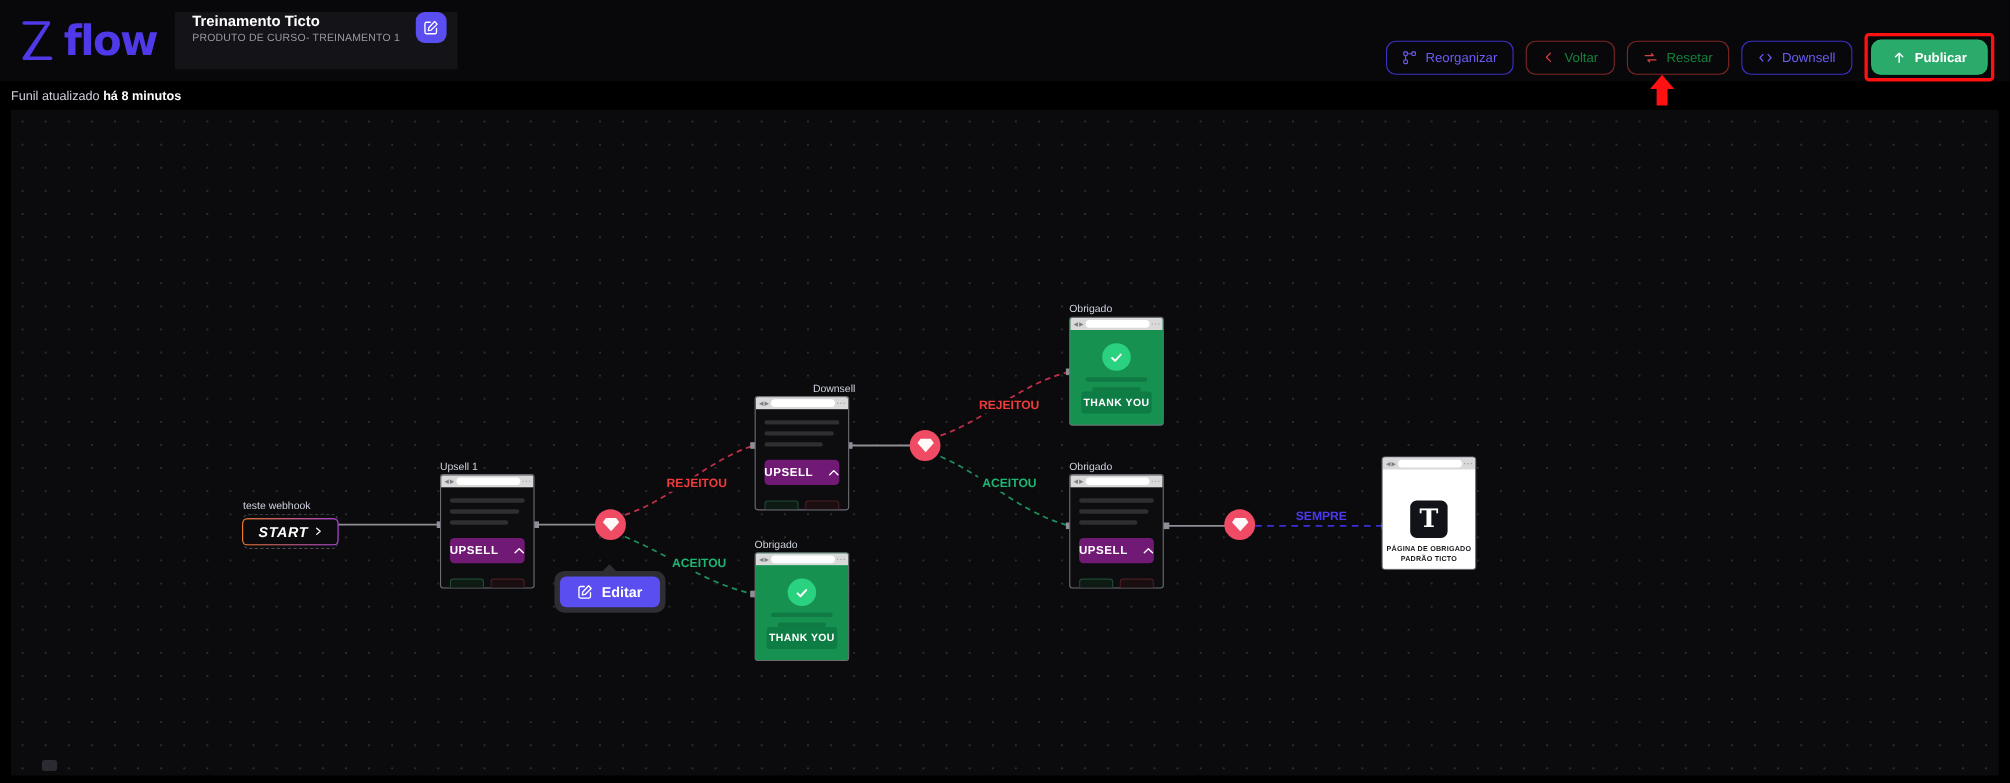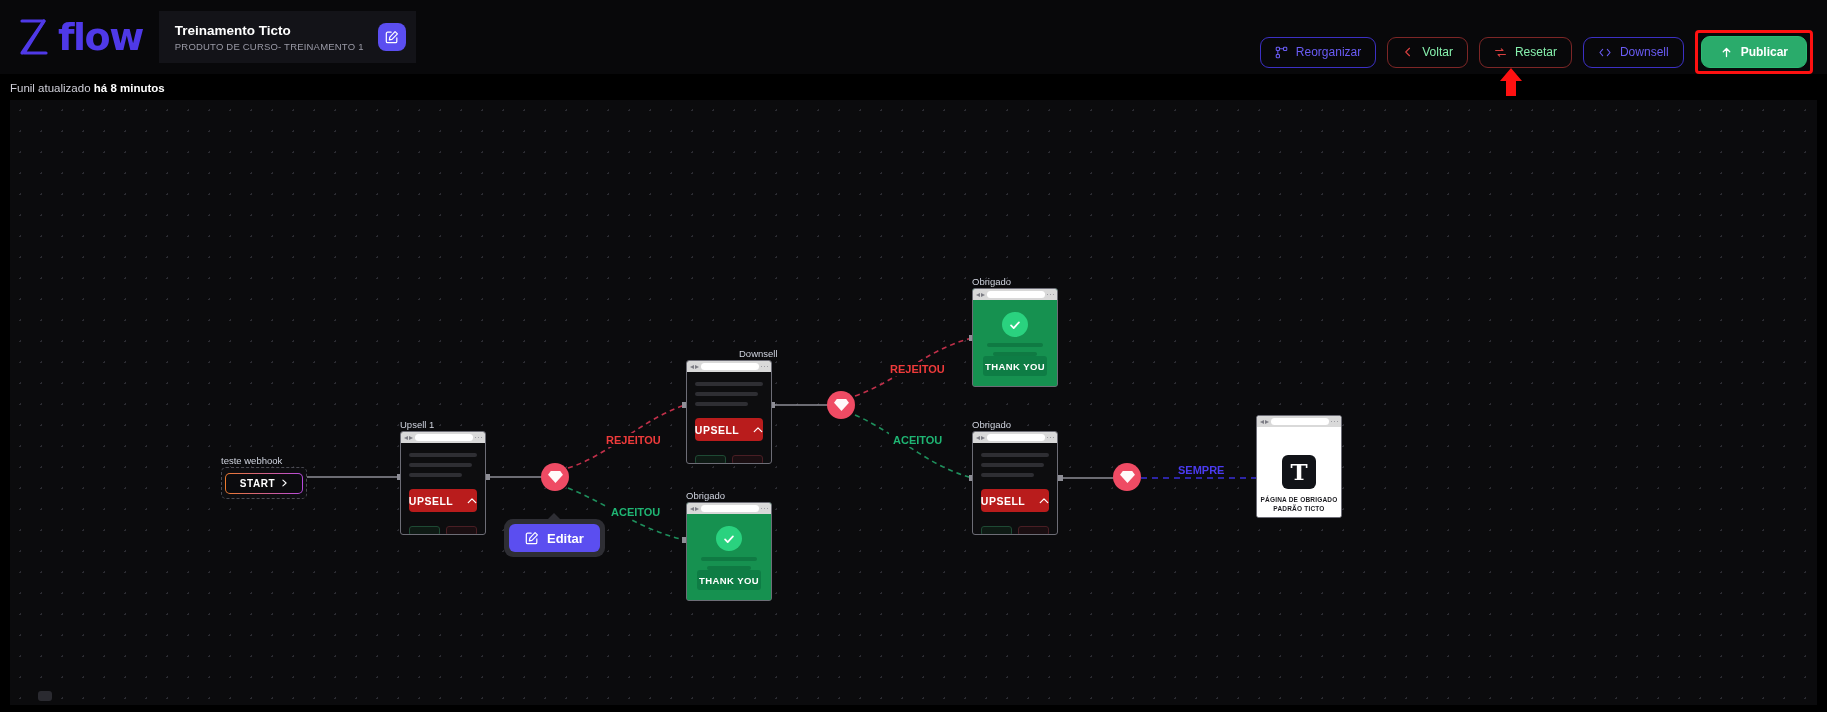--- a/index.html
+++ b/index.html
@@ -25,21 +25,21 @@
   .brand-word {
     font-size: 38px; font-weight: bold; color: #4f39e8;
     letter-spacing: -1.5px; line-height: 1;
     font-family: "DejaVu Sans", sans-serif;
   }
   .proj-chip {
     margin-left: 16px;
     background: #131318;
     border-radius: 0;
     height: 52px;
-    display: flex; align-items: center; gap: 14px;
+    display: flex; gap: 14px;
     padding: 0 10px 0 16px;
   }
   .proj-title { font-size: 13.5px; font-weight: bold; color: #ffffff; line-height: 1.35; }
   .proj-sub { font-size: 9.5px; color: #9a9aa6; letter-spacing: .2px; }
   .proj-edit-btn {
     width: 28px; height: 28px; border-radius: 8px;
     background: #5b4ef0; border: none;
     display: flex; align-items: center; justify-content: center;
     cursor: pointer;
   }
@@ -49,21 +49,21 @@
     display: flex; align-items: center; gap: 11px;
   }
   .tb-btn {
     height: 31px; border-radius: 9px;
     background: transparent;
     display: flex; align-items: center; gap: 8px;
     padding: 0 14px;
     font-size: 12px; cursor: pointer; white-space: nowrap;
   }
   .tb-btn.indigo { border: 1px solid #3c30c4; color: #6a5cf5; }
-  .tb-btn.red    { border: 1px solid #7d2626; color: #86efac; }
+  .tb-btn.red    { border: 1px solid #7d2626; color: #15803d; }
   .tb-btn.green  {
     border: 1px solid #2bb972; background: #2aab6b; color: #ffffff;
     font-weight: bold; padding: 0 18px; height: 32px;
   }
   .publish-wrap {
     border: 3px solid #ff1111; border-radius: 4px; padding: 3px;
     display: flex;
   }
   .arrow-up-marker {
     position: absolute; left: 1498px; top: 68px;
@@ -109,21 +109,21 @@
   .pn-tri { width: 0; height: 0; border-top: 2.5px solid transparent; border-bottom: 2.5px solid transparent; }
   .pn-tri.l { border-right: 4px solid #7d7d85; }
   .pn-tri.r { border-left: 4px solid #7d7d85; }
   .pn-url { flex: 1; height: 7px; background: #ffffff; border-radius: 4px; }
   .pn-dots { display: flex; gap: 1.5px; }
   .pn-dot { width: 1.5px; height: 1.5px; background: #8a8a92; border-radius: 50%; }
   .pn-body { padding: 10px 8px 8px; display: flex; flex-direction: column; gap: 6px; }
   .pn-line { height: 4px; border-radius: 2px; background: #2e2e33; }
   .pn-cta {
     margin-top: 6px; height: 23px; border-radius: 4px;
-    background: #b91c1c; color: #ffffff;
+    background: #701a75; color: #ffffff;
     font-size: 10.5px; font-weight: bold; letter-spacing: .5px;
     display: flex; align-items: center; justify-content: center; gap: 14px;
   }
   .pn-foot { margin-top: 8px; display: flex; gap: 6px; }
   .pn-foot div { flex: 1; height: 10px; border-radius: 3px; border: 1px solid #2c2c31; }
   .pn-foot .g { border-color: #1e4a34; background: #0e1a14; }
   .pn-foot .r { border-color: #4a1e24; background: #1a0e11; }
 
   
   .ty-node { position: absolute; border: 1px solid #6d6d76; border-radius: 3px; overflow: hidden; background: #1e9b5b; }
@@ -160,25 +160,26 @@
     position: absolute;
     background: #0d0d10;
     border: 1px dashed #4a4a52;
     border-radius: 5px;
     display: flex; align-items: center; justify-content: center;
   }
   .start-pill {
     border: 1.5px solid #e06a2c; border-radius: 5px;
     background: #0b0b0e;
     padding: 4px 14px;
-    font-size: 10px; font-weight: bold; color: #ffffff; letter-spacing: .6px;
+    font-size: 13px; font-weight: bold; color: #ffffff; letter-spacing: .6px;
     display: flex; align-items: center; gap: 6px;
     background-image: linear-gradient(#0b0b0e, #0b0b0e), linear-gradient(90deg, #ec7a2e, #b84ae0);
     background-origin: border-box; background-clip: padding-box, border-box;
     border: 1.5px solid transparent;
+    font-style: italic;
   }
 
   
   .gem {
     position: absolute;
     width: 28px; height: 28px; border-radius: 50%;
     background: #ef4b64;
     display: flex; align-items: center; justify-content: center;
   }
 

